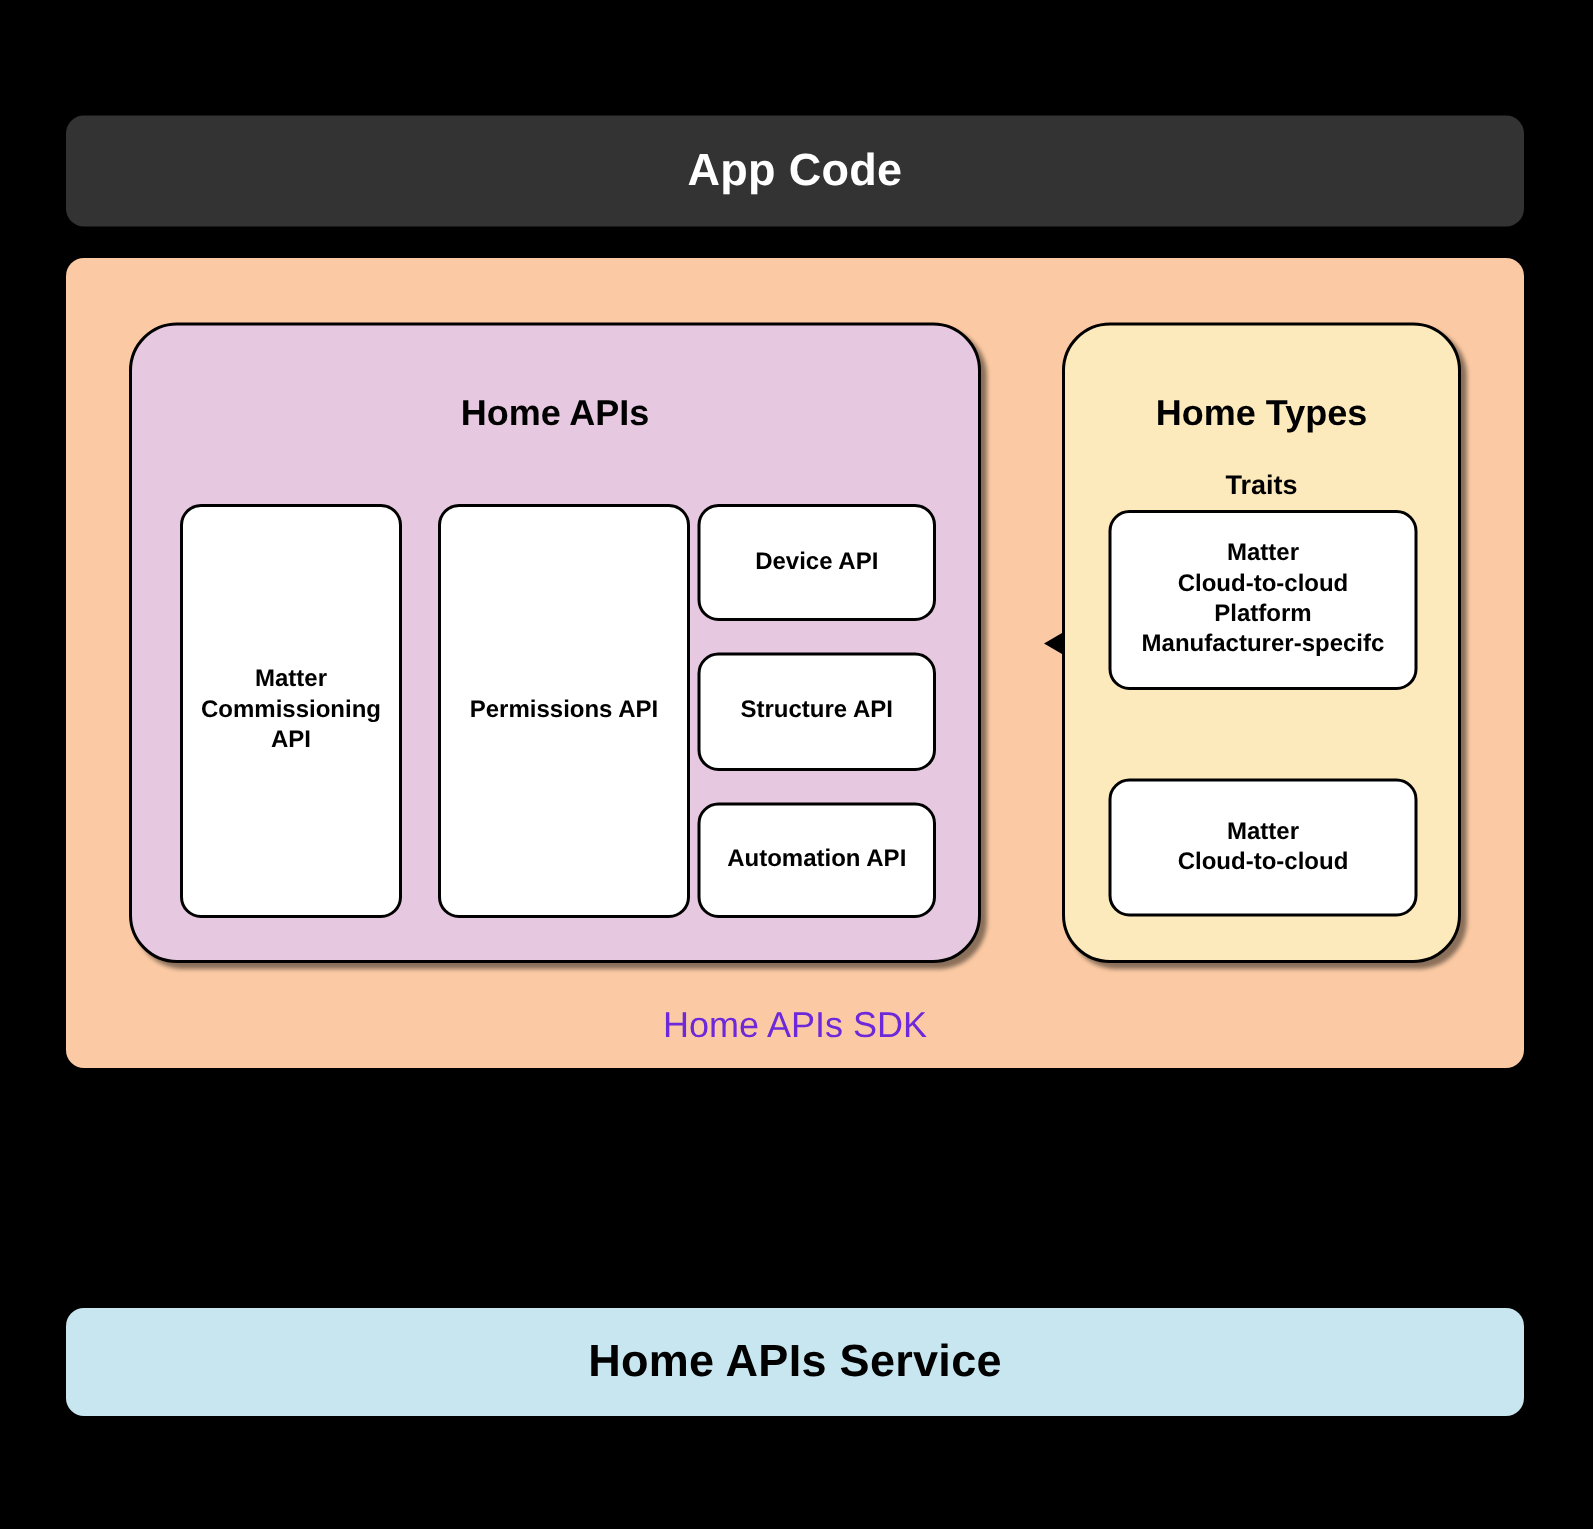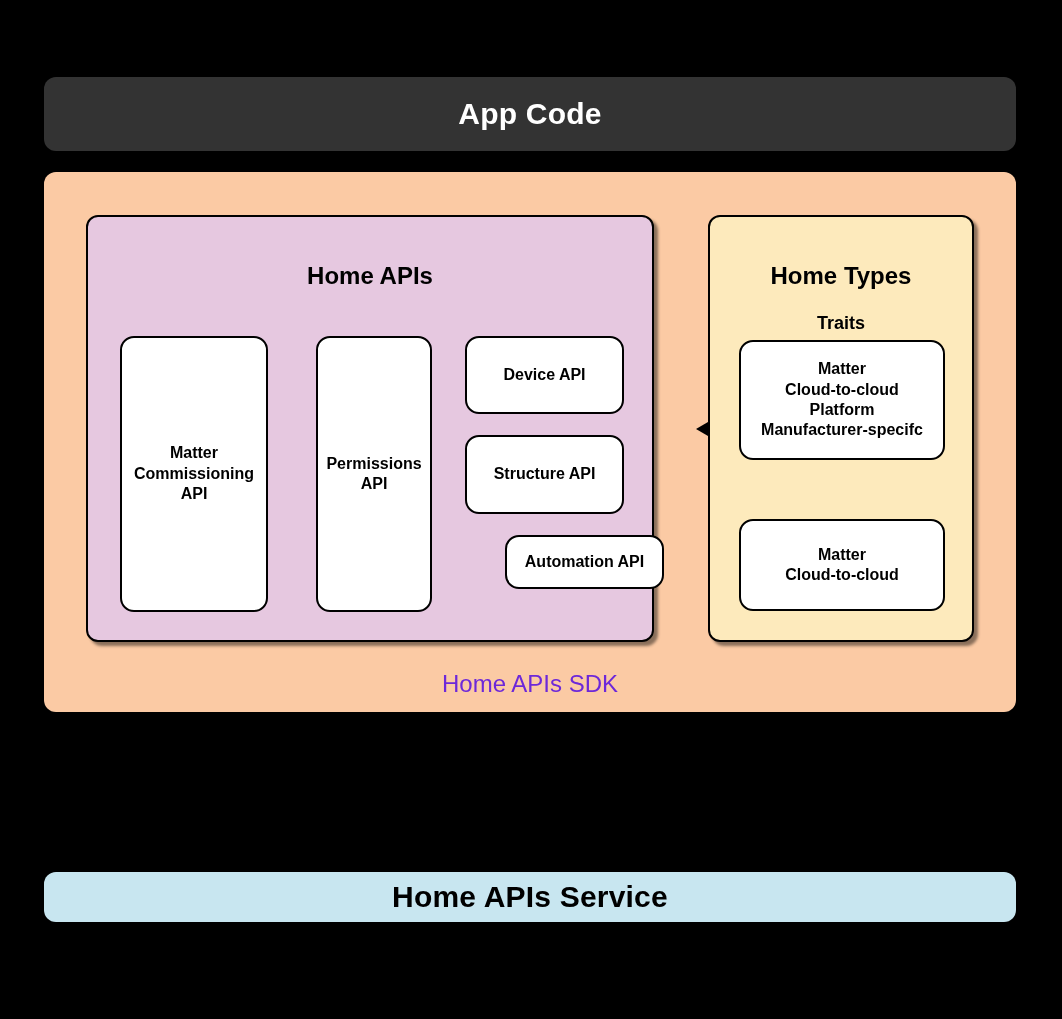--- a/index.html
+++ b/index.html
@@ -35,21 +35,21 @@
 
   #app-code-bar {
     top: 77px;
     height: 74px;
     background: #333333;
     color: #ffffff;
   }
 
   #service-bar {
     top: 872px;
-    height: 50px;
+    height: 72px;
     background: #c8e6f0;
     color: #000000;
   }
 
   
   #sdk-container {
     position: absolute;
     left: 44px;
     top: 172px;
     width: 972px;
@@ -66,21 +66,21 @@
     text-align: center;
     font-size: 24px;
     font-weight: normal;
     color: #6d28d9;
   }
 
   
   .panel {
     position: absolute;
     border: 2px solid #000000;
-    border-radius: 12px;
+    border-radius: 32px;
     box-shadow: 4px 4px 3px rgba(0,0,0,0.45);
   }
 
   #home-apis-panel {
     left: 42px;
     top: 43px;
     width: 568px;
     height: 427px;
     background: #e6c8e0;
   }
@@ -140,23 +140,22 @@
   #card-matter-commissioning {
     left: 32px;
     top: 119px;
     width: 148px;
     height: 276px;
   }
 
   #card-permissions {
     left: 204px;
     top: 119px;
-    width: 116px;
+    width: 168px;
     height: 276px;
-    margin-left: 24px;
   }
 
   
   #card-device-api {
     left: 377px;
     top: 119px;
     width: 159px;
     height: 78px;
   }
 
@@ -164,22 +163,21 @@
     left: 377px;
     top: 218px;
     width: 159px;
     height: 79px;
   }
 
   #card-automation-api {
     left: 377px;
     top: 318px;
     width: 159px;
-    height: 54px;
-    margin-left: 40px;
+    height: 77px;
   }
 
   
   #card-traits {
     left: 29px;
     top: 123px;
     width: 206px;
     height: 120px;
   }
 

